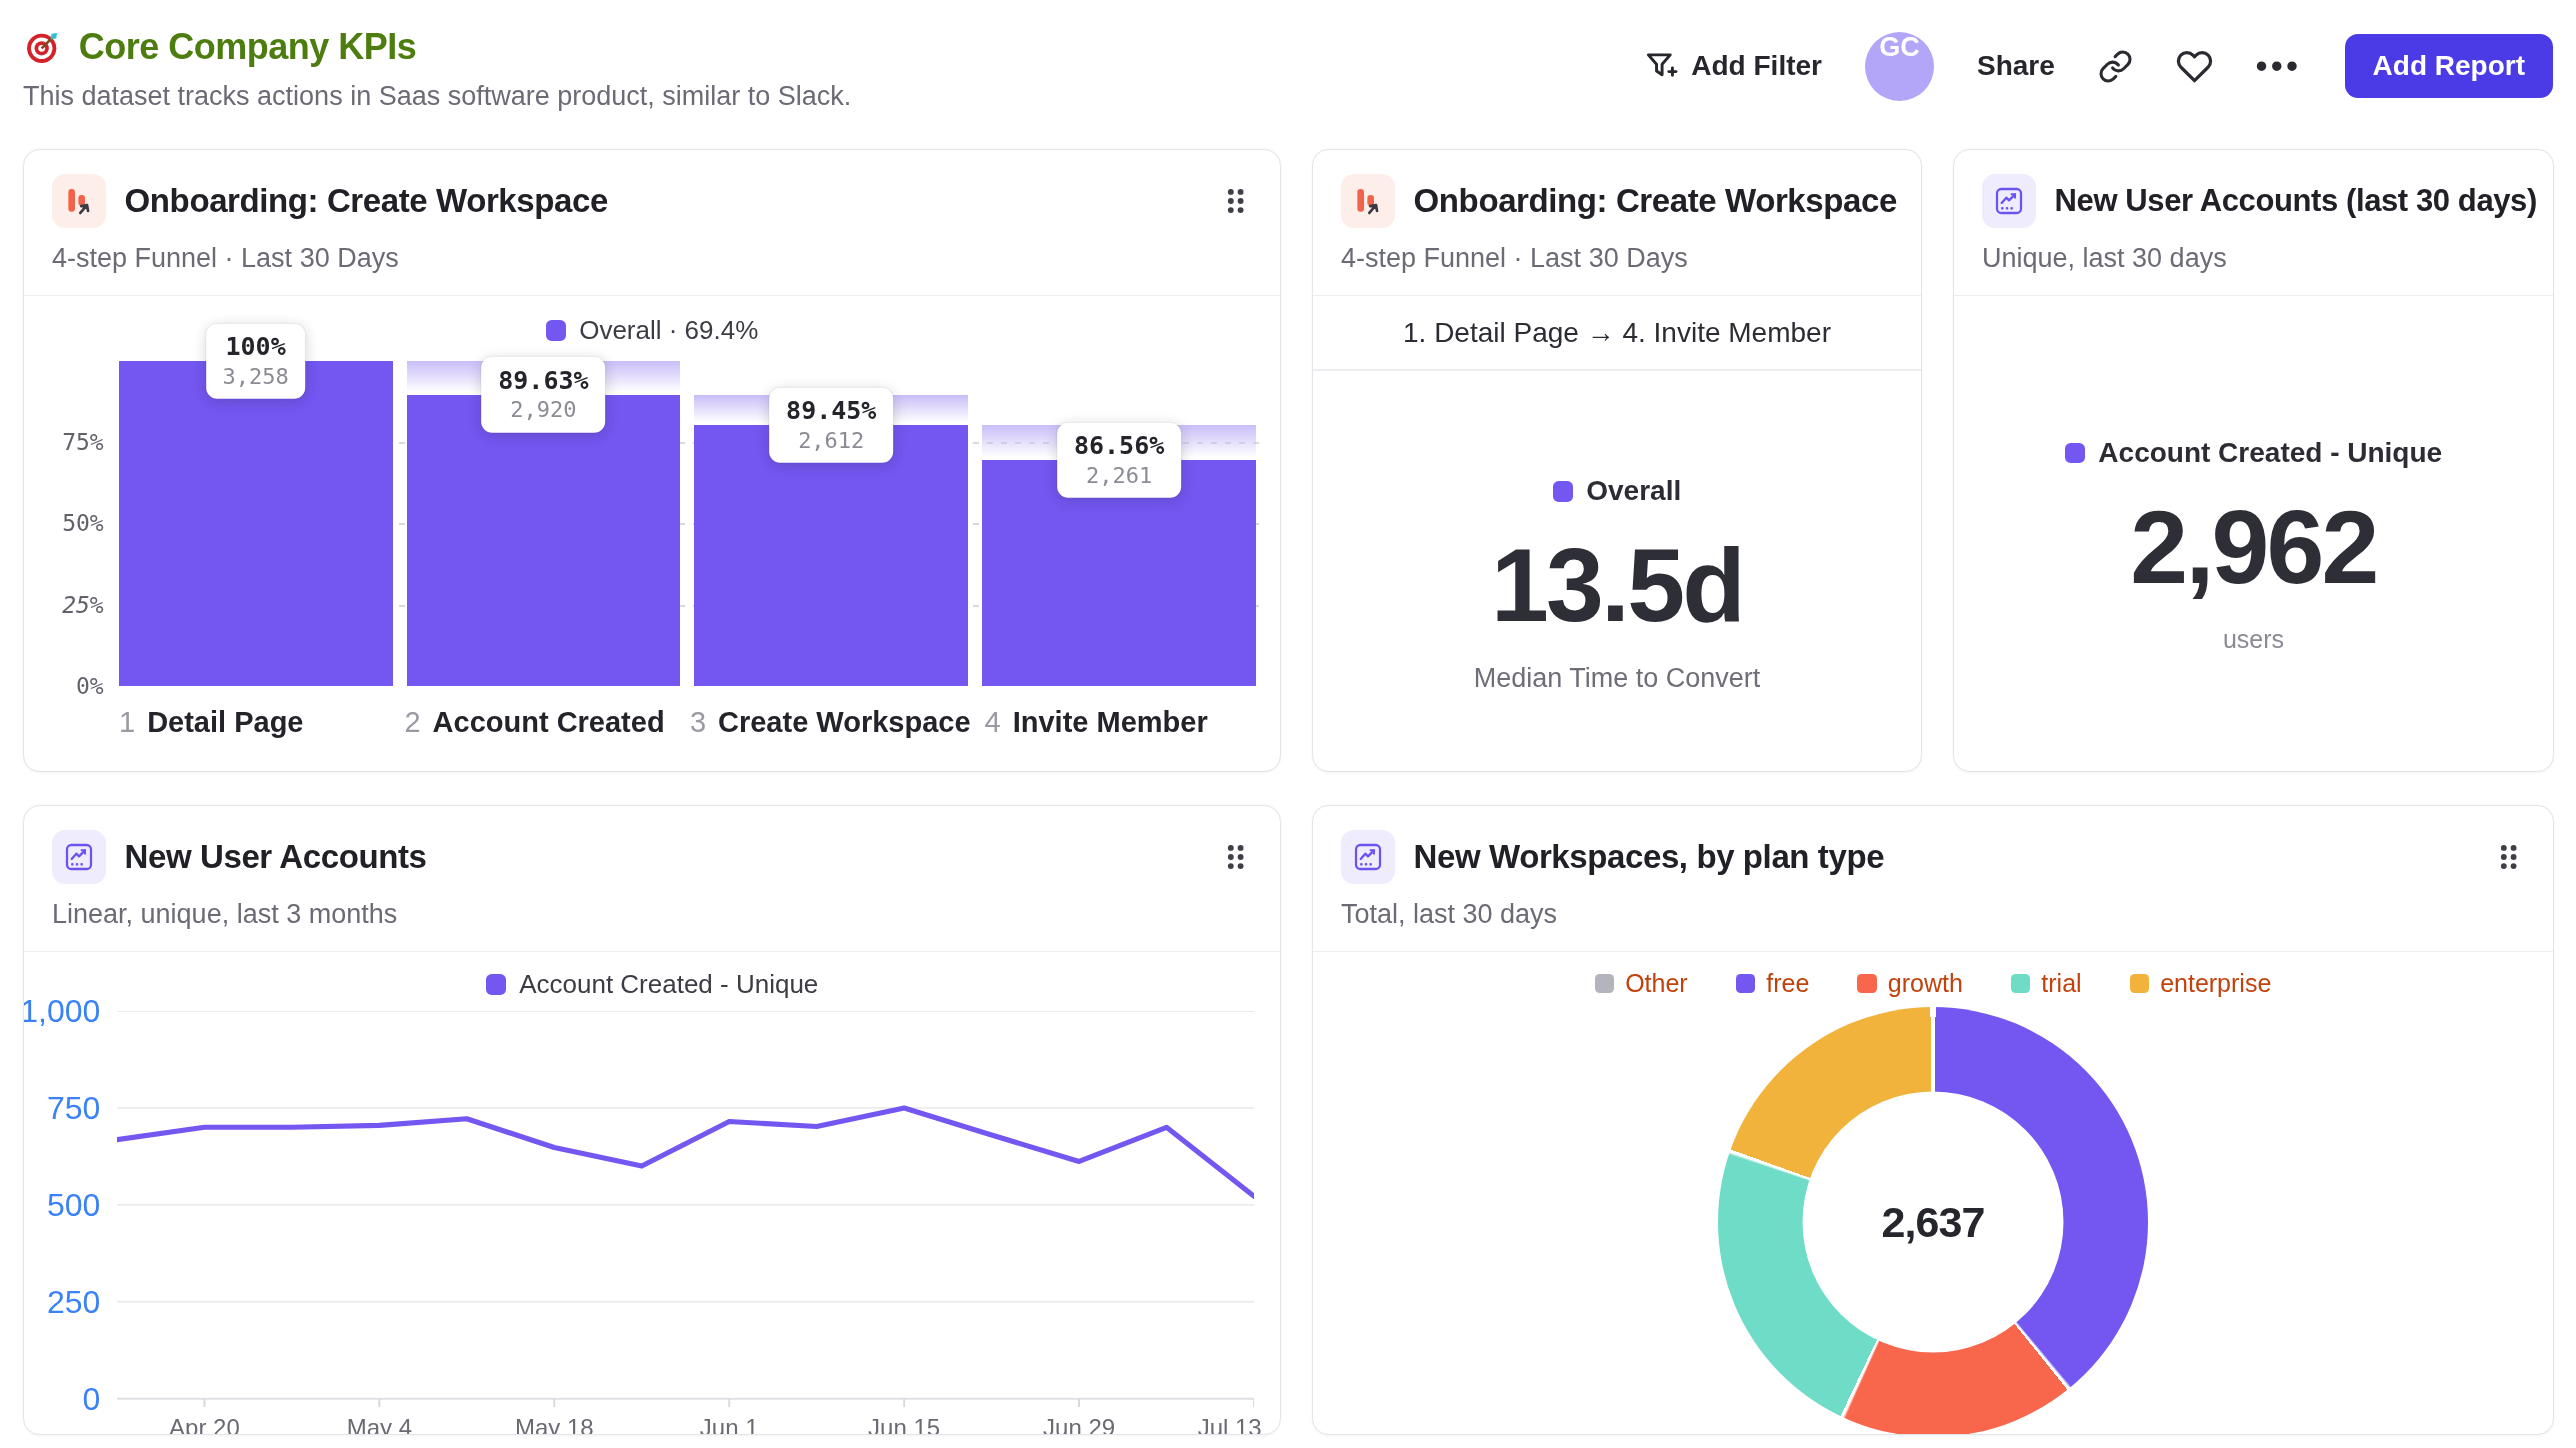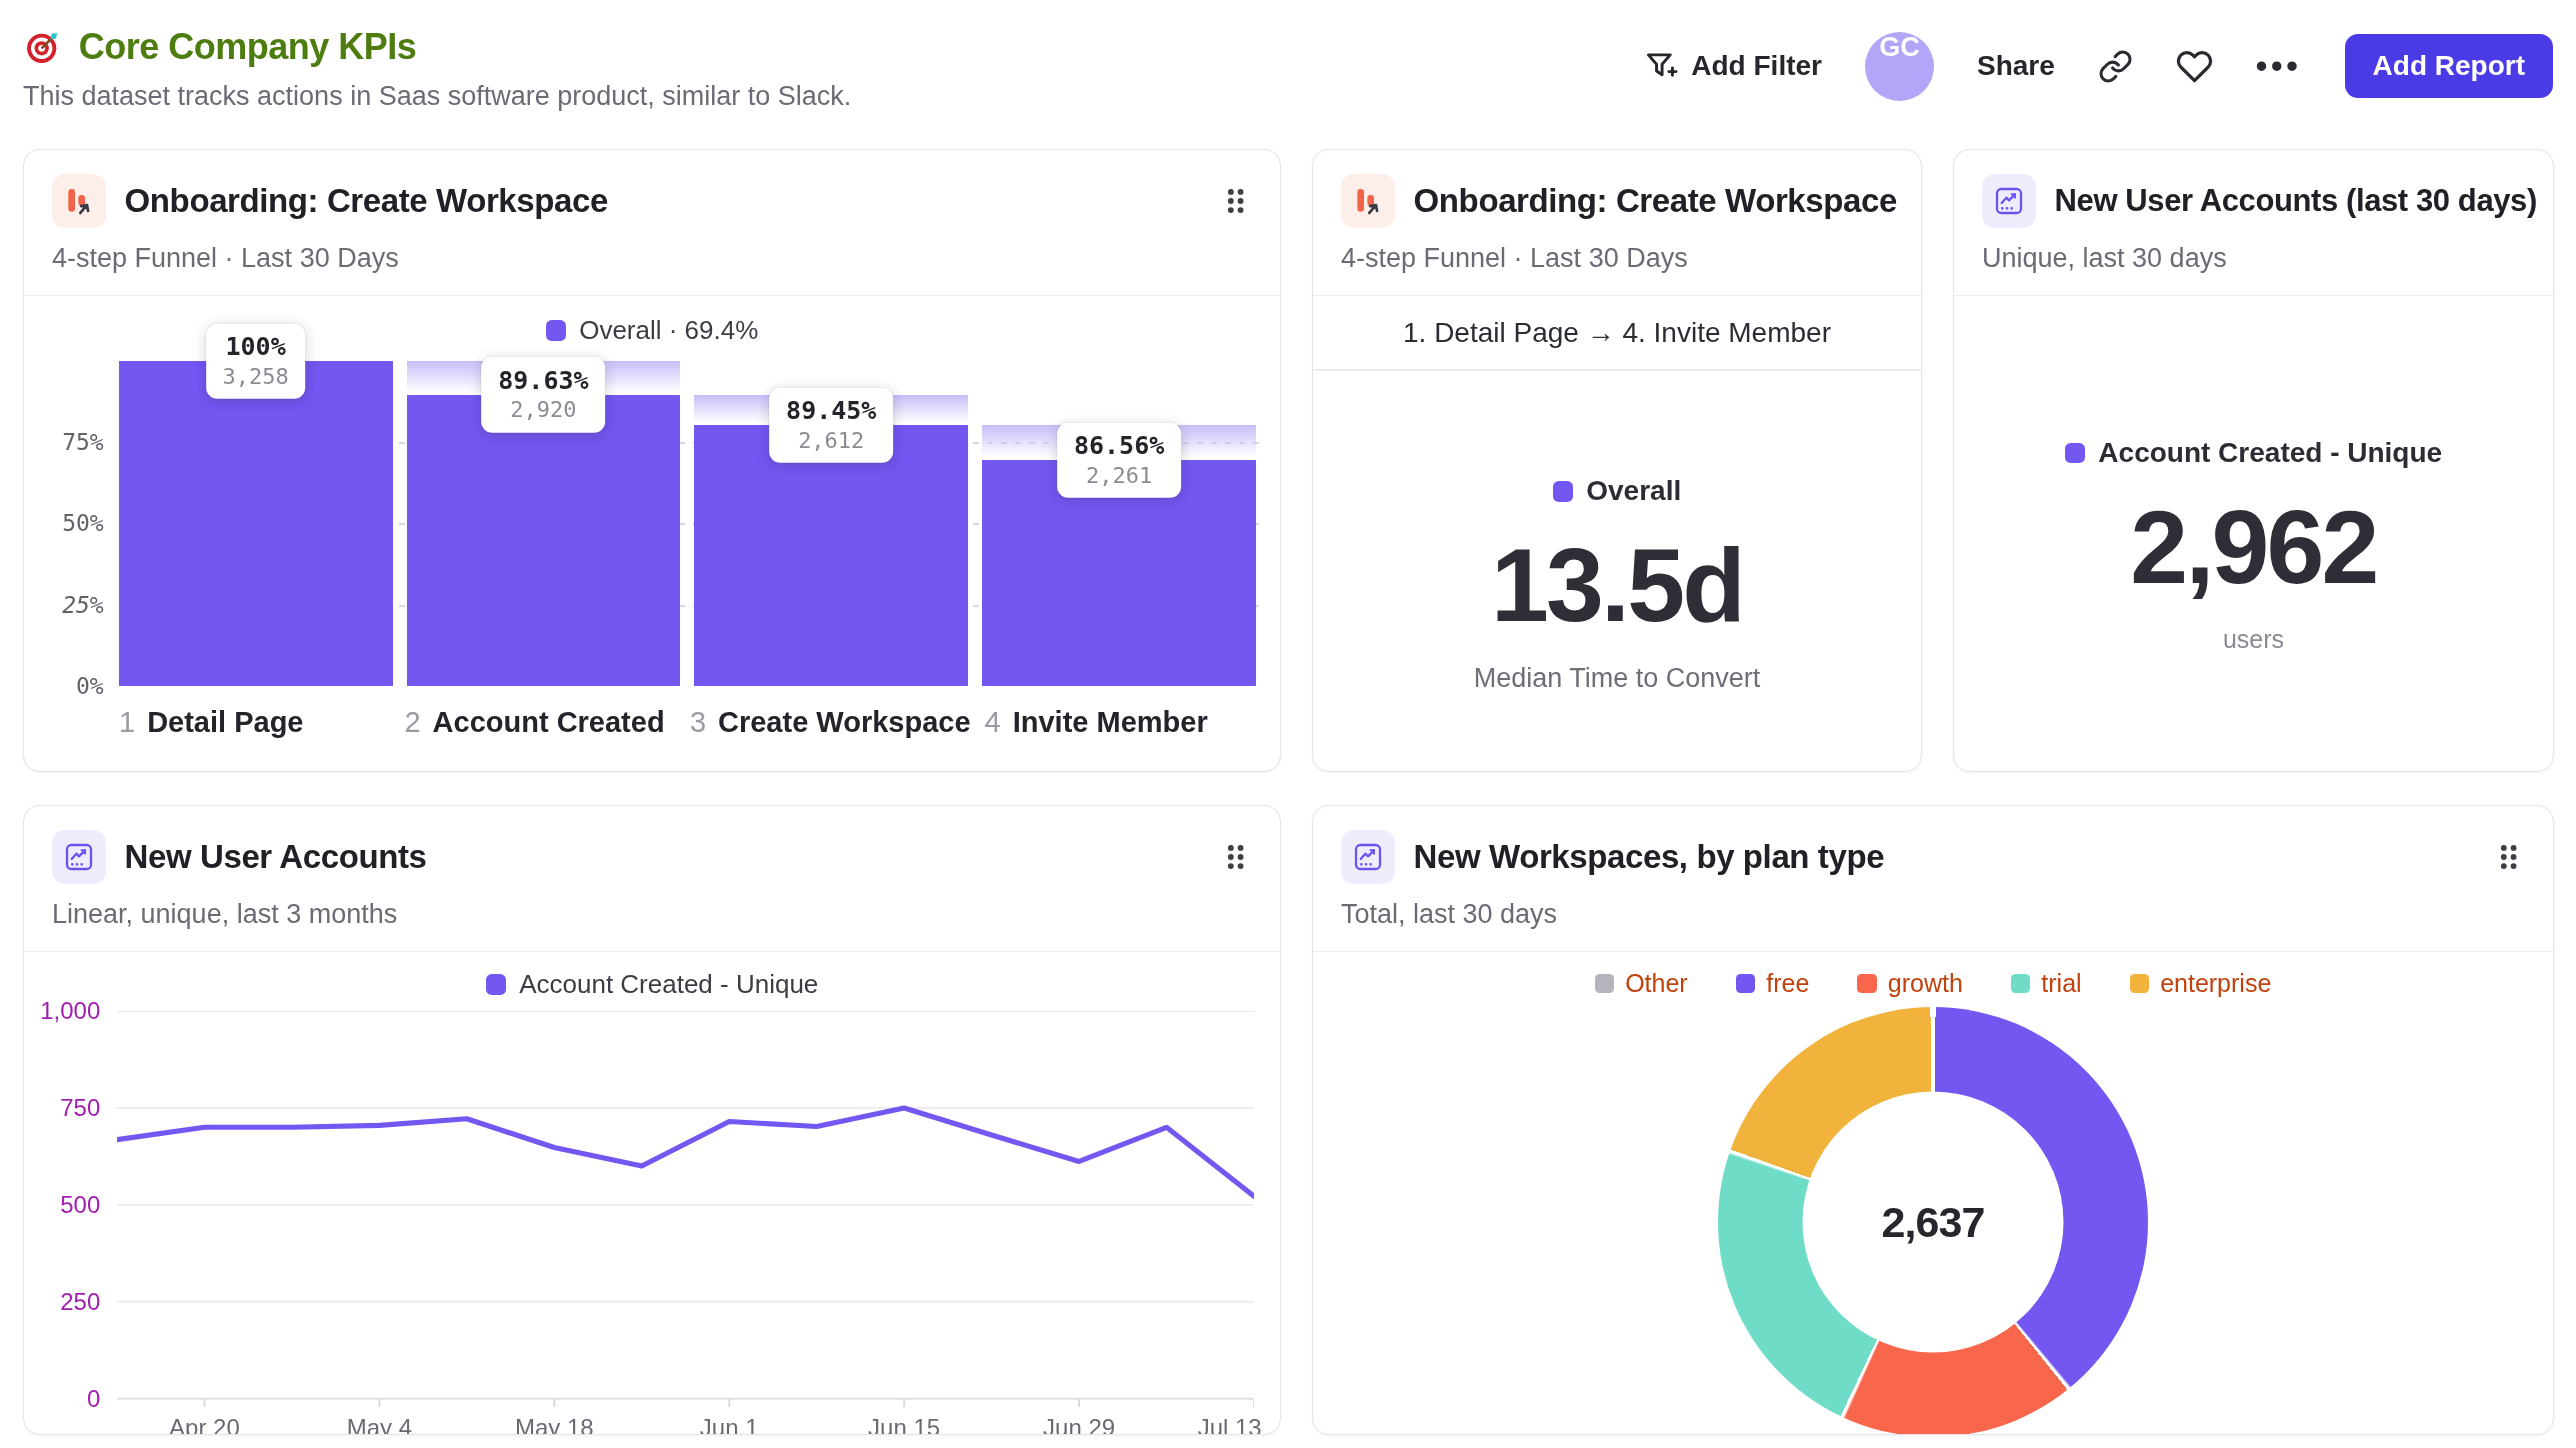--- a/index.html
+++ b/index.html
@@ -55,21 +55,21 @@
   .range-row { text-align:center; padding:20.5px 9.3px; font-size:28px; font-weight:500; color:#2c2c34; }
   .metric-body { display:flex; flex-direction:column; align-items:center; justify-content:center; gap:26px; }
   .metric-legend { display:flex; align-items:center; gap:13px; font-size:28px; font-weight:600; color:#2c2c34; }
   .big-number { font-size:104px; font-weight:700; letter-spacing:-2.8px; color:#2e2e36; line-height:1; }
   .metric-caption { font-size:27px; color:#6e6e78; }
   .metric-caption.small { font-size:25px; color:#8a8a93; }
 
   
   .line-wrap { display:flex; padding:7.4px 26px 0 13px; }
   .laxis { width:80px; position:relative; height:388px; flex:0 0 auto; }
-  .laxis span { position:absolute; right:16.7px; transform:translateY(-50%); font-size:24px; color:#a21caf; }
+  .laxis span { position:absolute; right:16.7px; transform:translateY(-50%); font-size:32px; color:#3b82f6; }
   .lplot { flex:1; height:397px; }
   .lplot svg { display:block; width:100%; height:397px; }
   .lxlabels { position:relative; height:41px; margin:5.6px 26px 0 93px; font-size:24px; color:#6a6a73; }
   .lxlabels span { position:absolute; transform:translateX(-50%); white-space:nowrap; }
   .lxlabels span.last { transform:translateX(-88%); }
 
   
   .donut-legend { display:flex; justify-content:center; align-items:center; gap:48px; margin:16.7px 0 5.6px; font-size:25px; color:#c2410c; }
   .donut-legend .item { display:flex; align-items:center; gap:11px; }
   .donut-legend .sw { width:19.5px; height:19.5px; border-radius:4.6px; }

